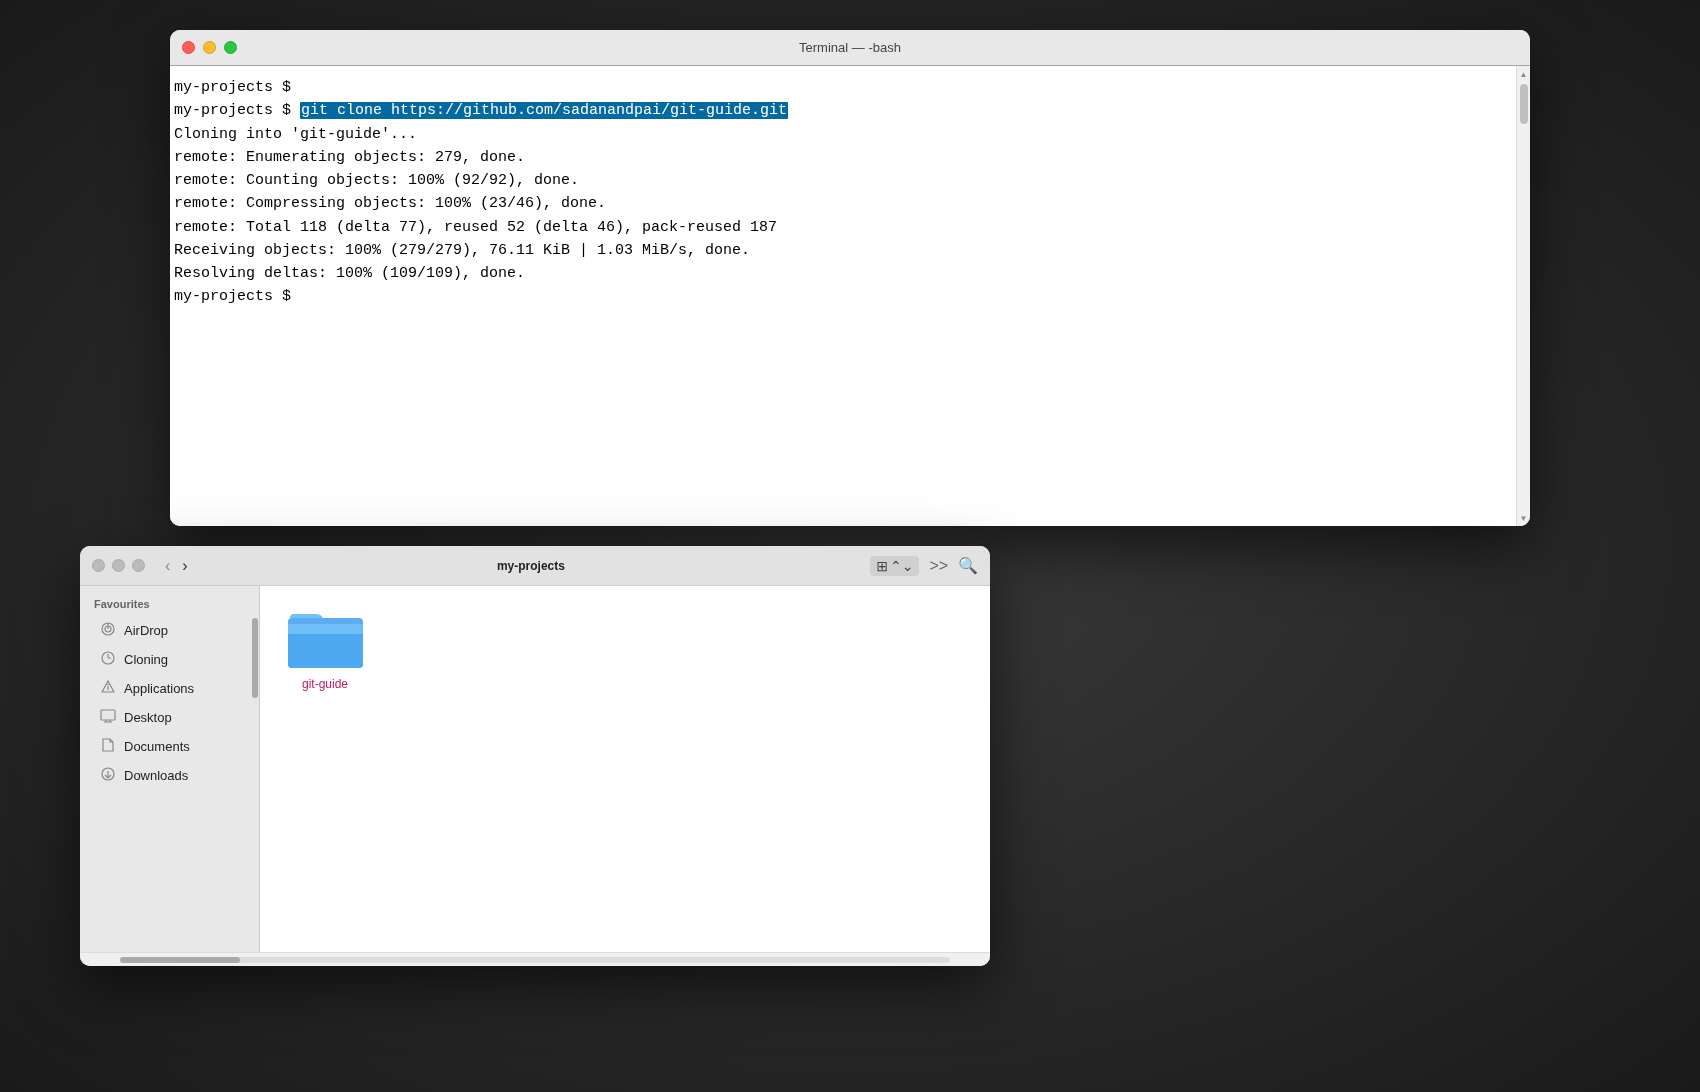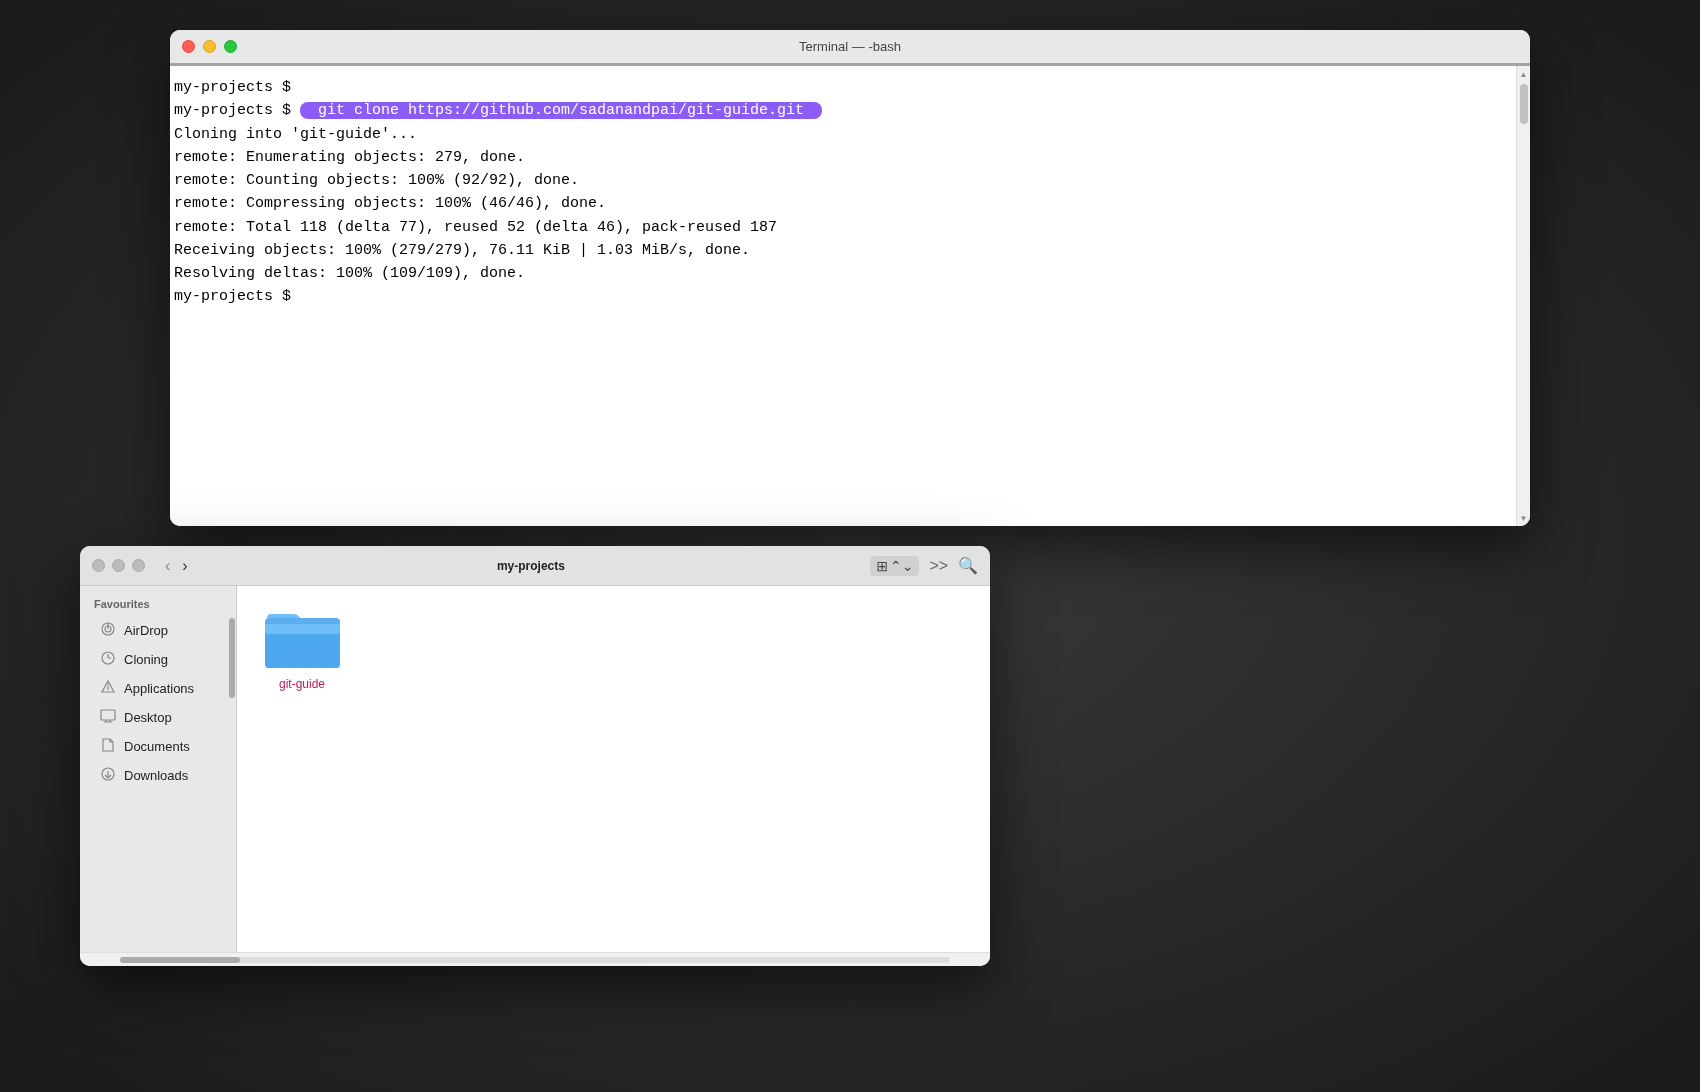--- a/index.html
+++ b/index.html
@@ -28,21 +28,21 @@
       overflow: hidden;
       flex-shrink: 0;
     }
 
     .terminal-titlebar {
       background: #e8e8e8;
       height: 36px;
       display: flex;
       align-items: center;
       padding: 0 12px;
-      border-bottom: 3px solid #a3a3a3;
+      border-bottom: 1px solid #a3a3a3;
       position: relative;
       text-align: center;
     }
 
     .traffic-lights {
       display: flex;
       gap: 8px;
     }
 
     .tl {
@@ -115,25 +115,25 @@
       background: #c0c0c0;
       border-radius: 4px;
     }
 
     .term-line {
       white-space: pre;
       display: block;
     }
 
     .term-highlighted {
-      background: #8b5cf6;
+      background: #0369a1;
       color: #ffffff;
       display: inline;
-      border-radius: 8px;
-      padding: 0 18px;
+      border-radius: 1px;
+      padding: 0 1px;
     }
 
     
     .finder-window {
       width: 910px;
       height: 420px;
       background: #f5f5f5;
       border-radius: 10px;
       box-shadow: 0 20px 60px rgba(0,0,0,0.6);
       overflow: hidden;
@@ -219,21 +219,21 @@
     }
 
     .finder-content {
       display: flex;
       flex: 1;
       overflow: hidden;
     }
 
     
     .finder-sidebar {
-      width: 157px;
+      width: 180px;
       background: #e8e8e8;
       border-right: 1px solid #ccc;
       padding: 12px 0;
       overflow: hidden;
       flex-shrink: 0;
       display: flex;
     }
 
     .sidebar-inner {
       flex: 1;
@@ -357,21 +357,21 @@
     </div>
     <span class="terminal-title">Terminal — -bash</span>
   </div>
   <div class="terminal-scrollbar-area">
     <div class="terminal-body">
       <span class="term-line">my-projects $ </span>
       <span class="term-line">my-projects $ <span class="term-highlighted">git clone https://github.com/sadanandpai/git-guide.git</span></span>
       <span class="term-line">Cloning into 'git-guide'...</span>
       <span class="term-line">remote: Enumerating objects: 279, done.</span>
       <span class="term-line">remote: Counting objects: 100% (92/92), done.</span>
-      <span class="term-line">remote: Compressing objects: 100% (46/46), done.</span>
+      <span class="term-line">remote: Compressing objects: 100% (23/46), done.</span>
       <span class="term-line">remote: Total 118 (delta 77), reused 52 (delta 46), pack-reused 187</span>
       <span class="term-line">Receiving objects: 100% (279/279), 76.11 KiB | 1.03 MiB/s, done.</span>
       <span class="term-line">Resolving deltas: 100% (109/109), done.</span>
       <span class="term-line">my-projects $ </span>
     </div>
     <div class="terminal-scrollbar">
       <div class="scrollbar-arrow">▲</div>
       <div class="scrollbar-track">
         <div class="scrollbar-thumb"></div>
       </div>

